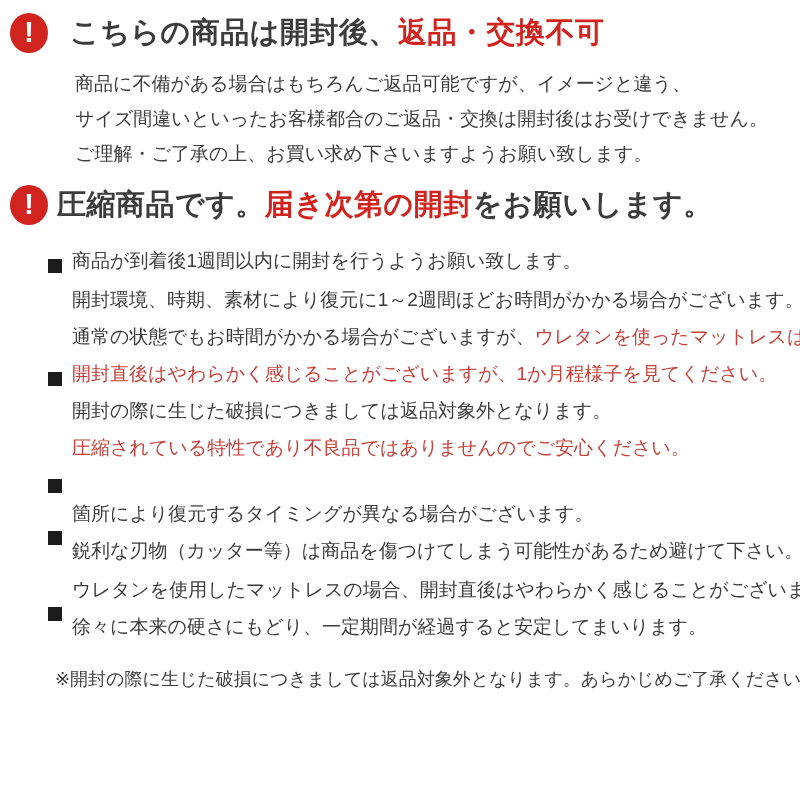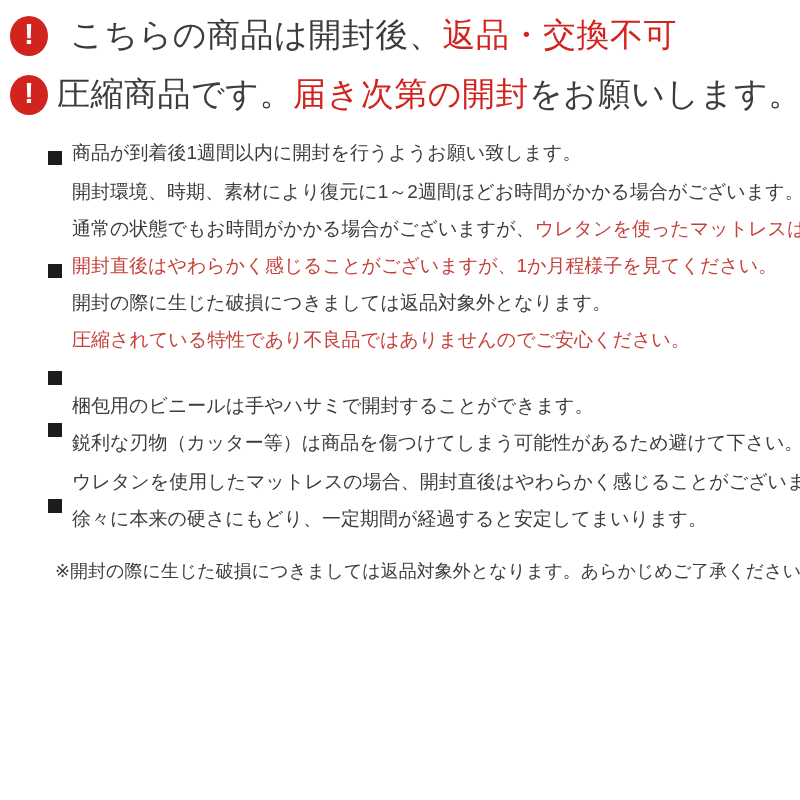--- a/index.html
+++ b/index.html
@@ -21,21 +21,21 @@
   .alert-icon{
     flex:none;width:38px;height:40px;margin-left:10px;
     border-radius:50%;
     background:var(--headline-red);
     color:#ffffff;
     display:flex;align-items:center;justify-content:center;
     font-size:30px;font-weight:900;line-height:1;
     padding-bottom:3px;
   }
   .sec-title{
-    margin:0;font-size:33px;font-weight:400;letter-spacing:0.5px;
+    margin:0;font-size:29px;font-weight:700;letter-spacing:0.5px;
     white-space:nowrap;
   }
   #sec-0 .sec-title{margin-left:22px;}
   #sec-1 .sec-title{margin-left:9px;}
   .sec-title .red{color:var(--headline-red);}
   .sec-title .dark{color:var(--dark);}
   .para{margin:13px 0 0 75px;}
   .para .line{font-size:19px;line-height:35px;font-weight:500;white-space:nowrap;}
   #sec-1{margin-top:14px;}
   .bullets{margin:17px 0 0 48px;padding:0;list-style:none;}
@@ -52,20 +52,25 @@
 </head>
 <body>
 
 <div class="page">
 
   <section class="sec" id="sec-0">
     <div class="sec-header">
       <span class="alert-icon">!</span>
       <h1 class="sec-title"><span class="dark">こちらの商品は開封後、</span><span class="red">返品・交換不可</span></h1>
     </div>
+    <div class="para">
+        <div class="line"><span class="dark">商品に不備がある場合はもちろんご返品可能ですが、イメージと違う、</span></div>
+        <div class="line"><span class="dark">サイズ間違いといったお客様都合のご返品・交換は開封後はお受けできません。</span></div>
+        <div class="line"><span class="dark">ご理解・ご了承の上、お買い求め下さいますようお願い致します。</span></div>
+      </div>
   </section>
 
   <section class="sec" id="sec-1">
     <div class="sec-header">
       <span class="alert-icon">!</span>
       <h1 class="sec-title"><span class="dark">圧縮商品です。</span><span class="red">届き次第の開封</span><span class="dark">をお願いします。</span></h1>
     </div>
     <ul class="bullets">
         <li class="bullet">
           <span class="marker"></span>
@@ -84,21 +89,21 @@
           </div>
         </li>
         <li class="bullet">
           <span class="marker"></span>
           <div class="bullet-content">
           </div>
         </li>
         <li class="bullet">
           <span class="marker"></span>
           <div class="bullet-content">
-            <div class="line"><span class="dark">梱包用のビニールは手やハサミで開封することができます。</span></div>
+            <div class="line"><span class="dark">箇所により復元するタイミングが異なる場合がございます。</span></div>
             <div class="line"><span class="dark">鋭利な刃物（カッター等）は商品を傷つけてしまう可能性があるため避けて下さい。</span></div>
           </div>
         </li>
         <li class="bullet">
           <span class="marker"></span>
           <div class="bullet-content">
             <div class="line"><span class="dark">ウレタンを使用したマットレスの場合、開封直後はやわらかく感じることがございますが、</span></div>
             <div class="line"><span class="dark">徐々に本来の硬さにもどり、一定期間が経過すると安定してまいります。</span></div>
           </div>
         </li>

